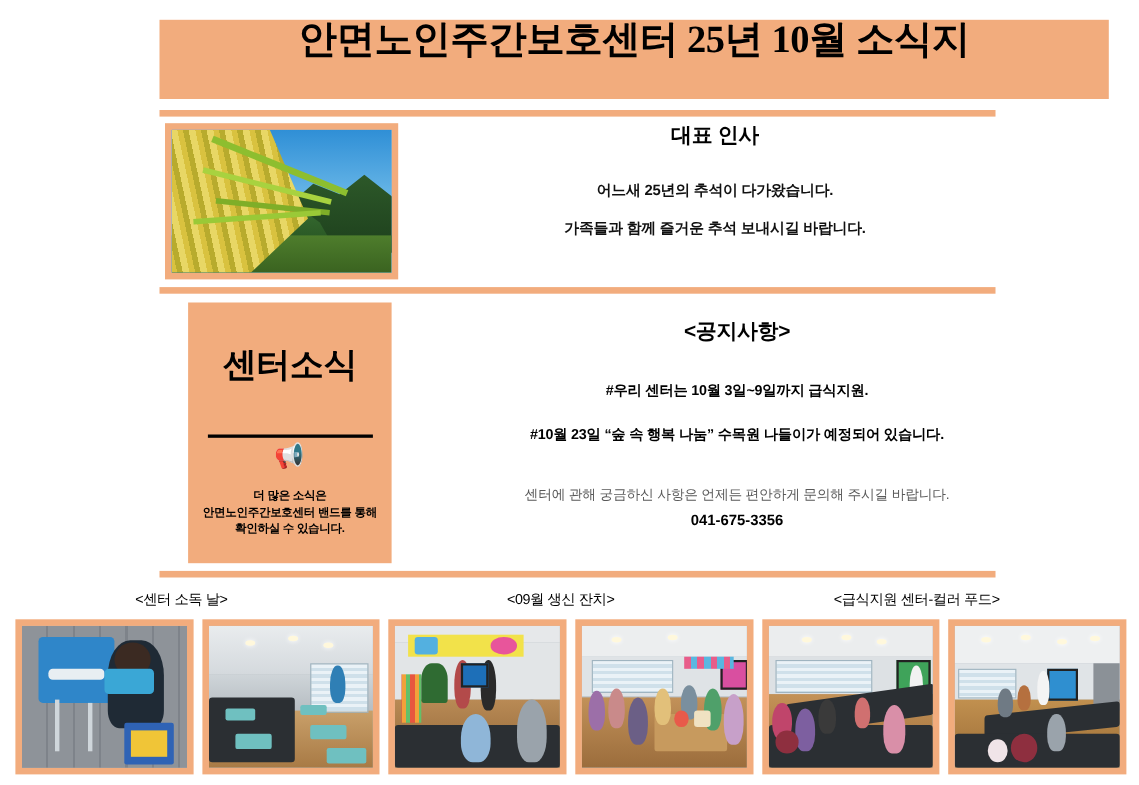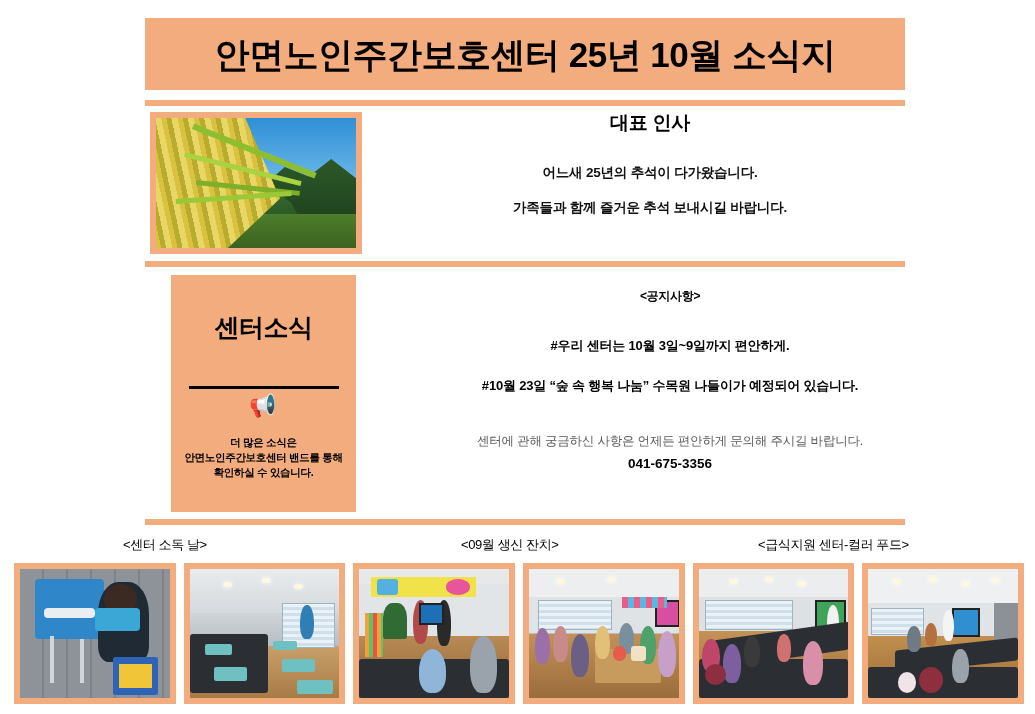--- a/index.html
+++ b/index.html
@@ -22,27 +22,28 @@
     width: 1035px;
     height: 714px;
     background: #ffffff;
   }
 
   
   .title-banner {
     position: absolute;
     left: 145px;
     top: 18px;
-    width: 760px;
+    width: 863px;
     height: 72px;
     background: #f2ac7d;
     display: flex;
-    align-items: center;
+    align-items: flex-start;
     justify-content: center;
     box-sizing: border-box;
+    font-family: Liberation Serif, serif;
   }
   .title-text {
     font-size: 35px;
     font-weight: bold;
     letter-spacing: -0.5px;
     color: #000000;
     white-space: nowrap;
     line-height: 1;
   }
 
@@ -146,21 +147,21 @@
     position: absolute;
     left: 171px;
     top: 275px;
     width: 185px;
     height: 237px;
     background: #f2ac7d;
     box-sizing: border-box;
     text-align: center;
   }
   .news-card-title {
-    font-size: 25px;
+    font-size: 31px;
     font-weight: bold;
     letter-spacing: -0.5px;
     margin-top: 36px;
   }
   .news-divider {
     width: 150px;
     height: 3px;
     background: #000000;
     margin: 42px auto 0 auto;
   }
@@ -181,21 +182,21 @@
 
   
   .notices {
     position: absolute;
     left: 400px;
     top: 288px;
     width: 540px;
     text-align: center;
   }
   .notices-title {
-    font-size: 12px;
+    font-size: 19px;
     font-weight: bold;
     letter-spacing: -0.3px;
     margin: 0 0 32px 0;
   }
   .notice-line {
     font-size: 13px;
     font-weight: bold;
     letter-spacing: -0.2px;
     margin: 0 0 22px 0;
   }
@@ -313,21 +314,21 @@
     <div class="news-emoji">📢</div>
     <div class="news-sub">
       <div>더 많은 소식은</div>
       <div>안면노인주간보호센터 밴드를 통해</div>
       <div>확인하실 수 있습니다.</div>
     </div>
   </div>
 
   <div class="notices">
     <div class="notices-title">&lt;공지사항&gt;</div>
-    <div class="notice-line">#우리 센터는 10월 3일~9일까지 편안하게.</div>
+    <div class="notice-line">#우리 센터는 10월 3일~9일까지 급식지원.</div>
     <div class="notice-line">#10월 23일 “숲 속 행복 나눔” 수목원 나들이가 예정되어 있습니다.</div>
     <div class="contact-block">
       <div class="contact-text">센터에 관해 궁금하신 사항은 언제든 편안하게 문의해 주시길 바랍니다.</div>
       <div class="contact-phone">041-675-3356</div>
     </div>
   </div>
 
   <div class="rule rule-3"></div>
 
   <div class="captions">

